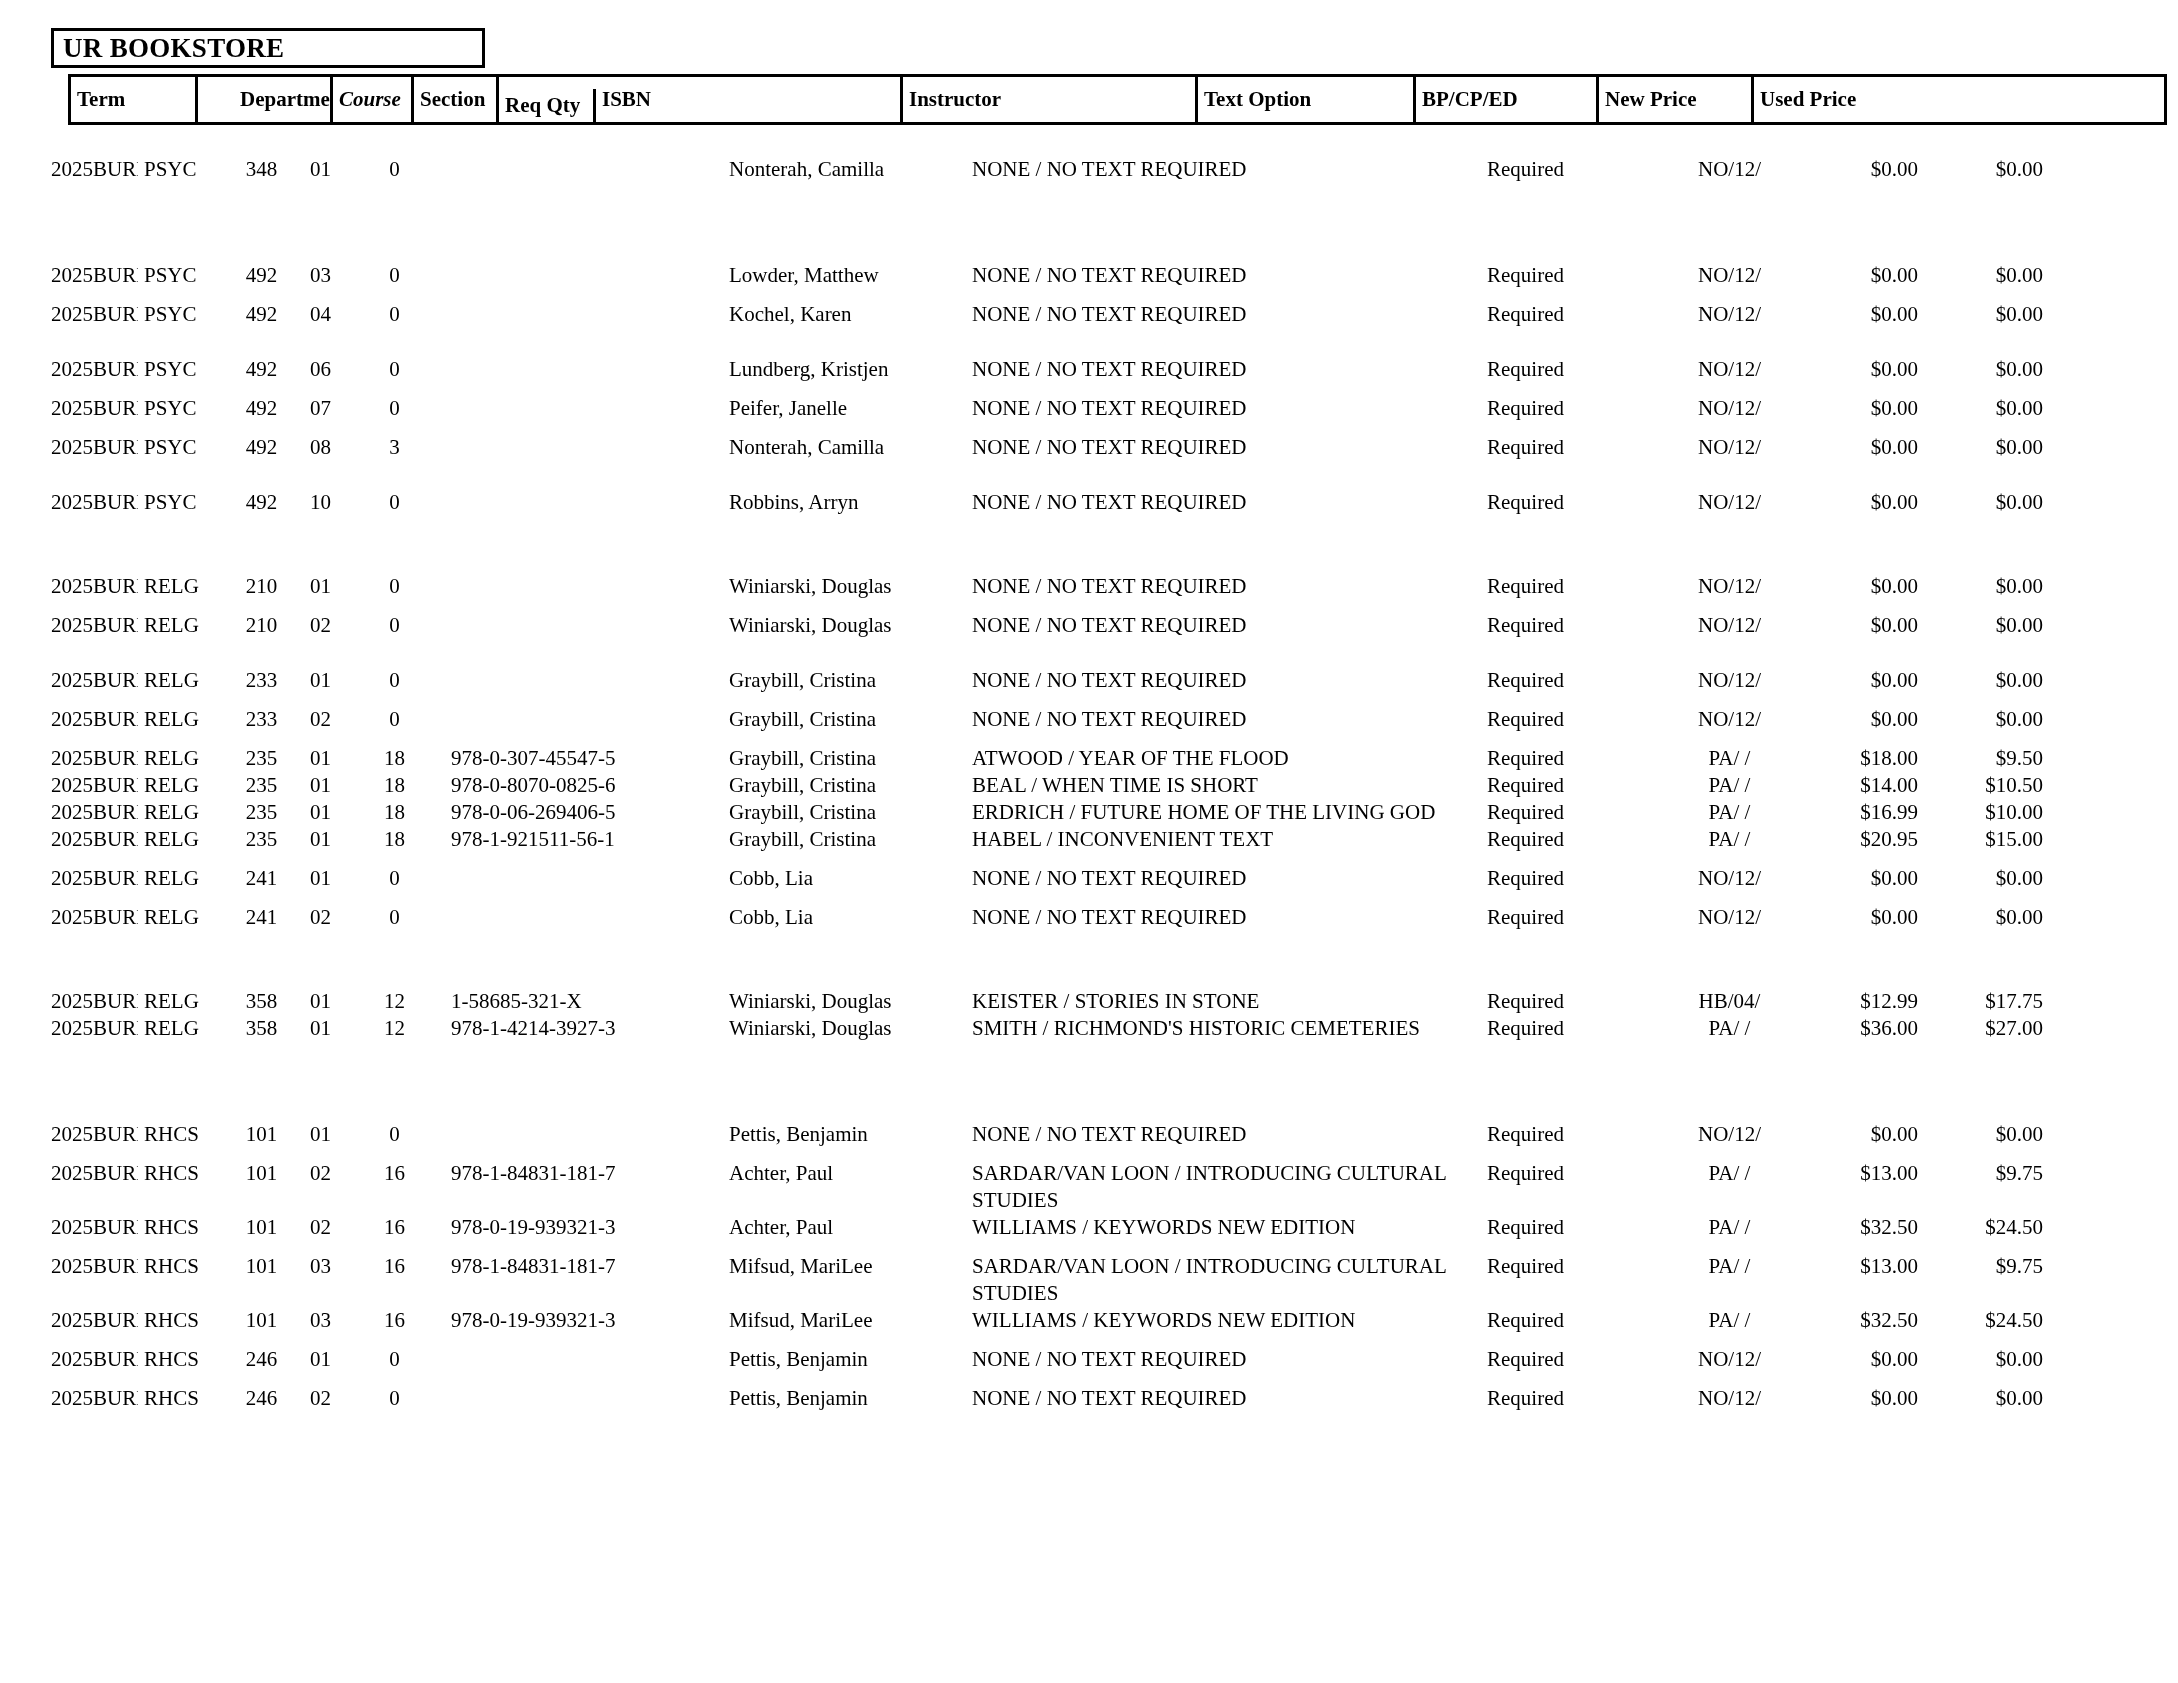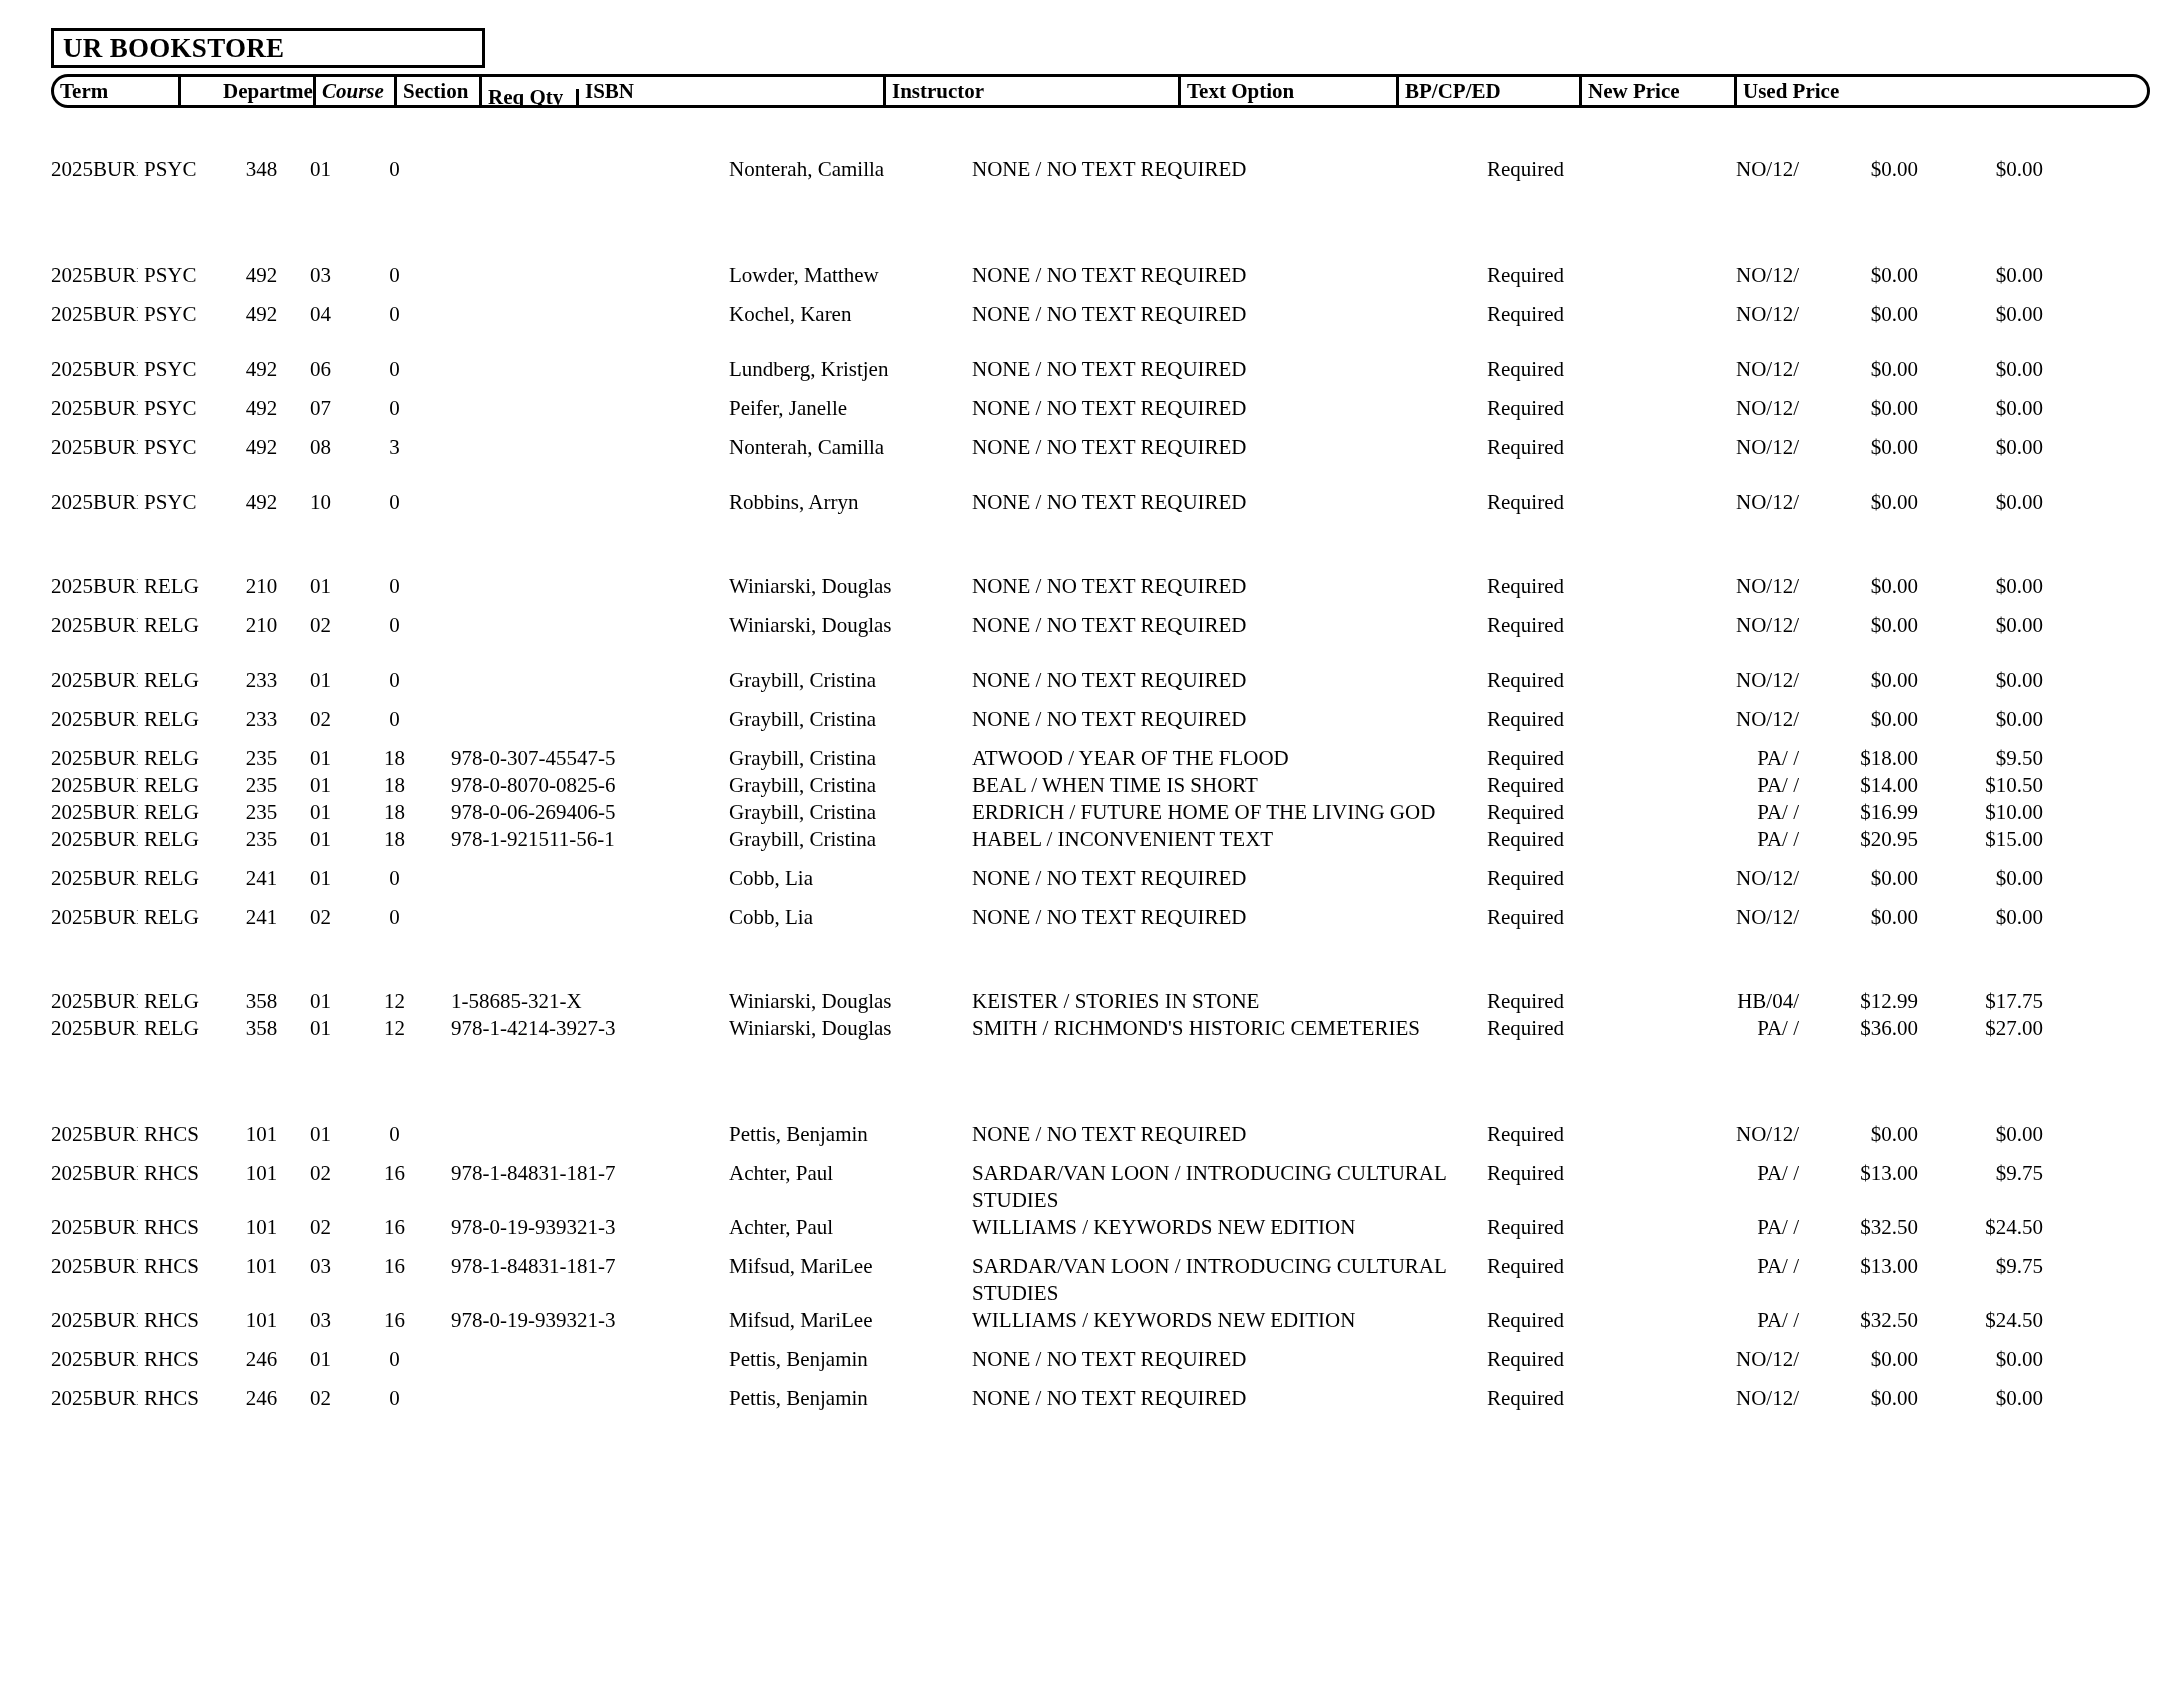--- a/index.html
+++ b/index.html
@@ -40,31 +40,30 @@
     font-size: 27px;
     font-weight: bold;
     letter-spacing: 0.3px;
     padding-left: 9px;
     line-height: 1;
   }
 
   
   .header-band {
     position: absolute;
-    left: 51px;
+    left: 68px;
     top: 74px;
     width: 2099px;
-    height: 34px;
+    height: 51px;
     border-top: 3px solid #000;
     border-bottom: 3px solid #000;
     border-left: 3px solid #000;
     border-right: 3px solid #000;
     box-sizing: border-box;
     display: flex;
-    border-radius: 17px;
   }
   .hcell {
     box-sizing: border-box;
     border-right: 3px solid #000;
     font-size: 21px;
     font-weight: bold;
     display: flex;
     align-items: center;
     padding-left: 6px;
     white-space: nowrap;
@@ -103,21 +102,21 @@
 
   .c-term      { width: 87px;  text-align: left;  padding-left: 0px; }
   .c-dept      { width: 96px;  text-align: left;  padding-left: 6px; }
   .c-course    { width: 59px;  text-align: center; }
   .c-section   { width: 59px;  text-align: center; }
   .c-qty       { width: 89px;  text-align: center; }
   .c-isbn      { width: 282px; text-align: left;  padding-left: 10px; }
   .c-instr     { width: 243px; text-align: left;  padding-left: 6px; }
   .c-title     { width: 515px; text-align: left;  padding-left: 6px; }
   .c-textopt   { width: 173px; text-align: left;  padding-left: 6px; }
-  .c-bpcped    { width: 149px; text-align: right;  padding-left: 6px; }
+  .c-bpcped    { width: 149px; text-align: center;  padding-left: 6px; }
   .c-newprice  { width: 129px; text-align: right; padding-right: 14px; }
   .c-usedprice { width: 119px; text-align: right; padding-right: 8px; }
 
   
   .h-term      { width: 127px; }
   .h-dept      { width: 135px; padding-left: 42px; }
   .h-course    { width: 81px; font-style: italic;  }
   .h-section   { width: 85px;  }
   .h-qty       { width: 97px; margin-top: 12px;  }
   .h-isbn      { width: 307px; padding-left: 6px; }

